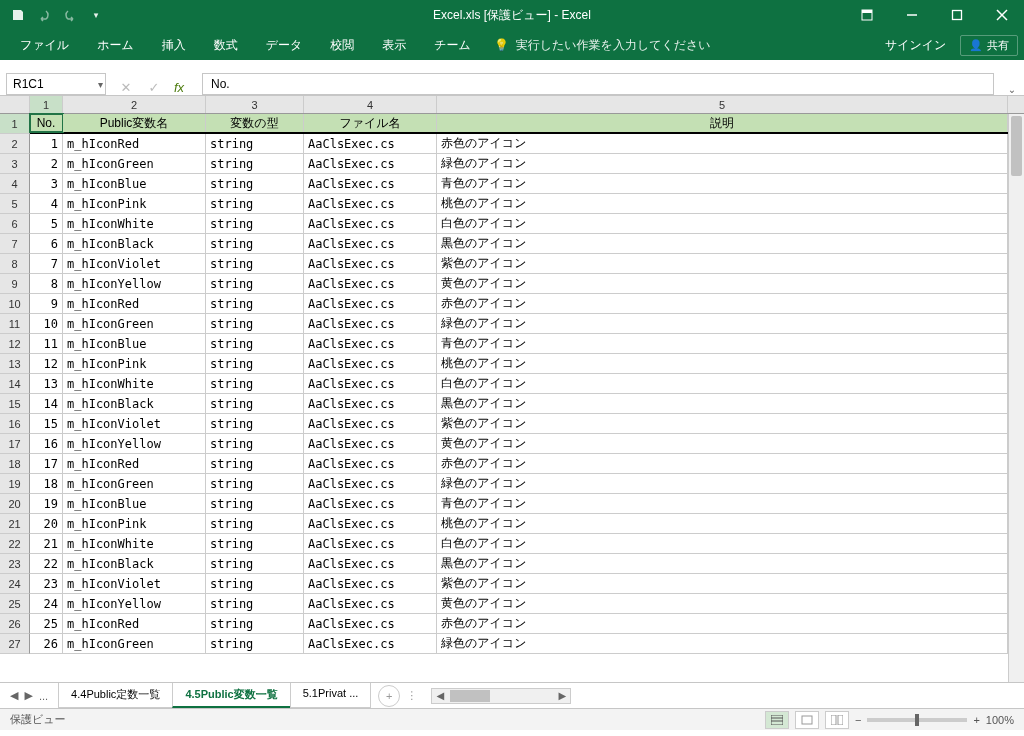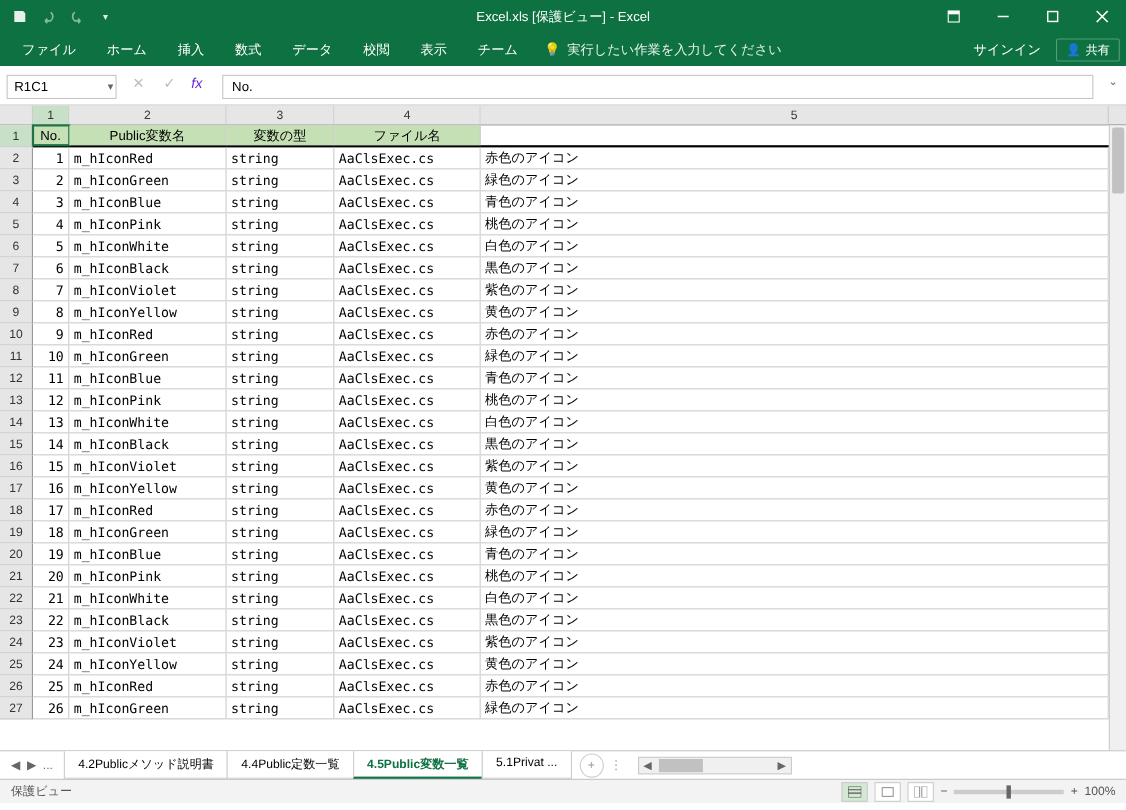--- a/index.html
+++ b/index.html
@@ -8,26 +8,26 @@
 .titlebar-left{display:flex;align-items:center;gap:10px;padding-left:10px}
 .tb-icon{width:16px;height:16px;display:flex;align-items:center;justify-content:center;opacity:.9}
 .titlebar-center{position:absolute;left:50%;transform:translateX(-50%);font-size:12px}
 .titlebar-right{margin-left:auto;display:flex;align-items:center}
 .win-btn{width:45px;height:30px;display:flex;align-items:center;justify-content:center;color:#fff}
 .ribbon-tabs{background:#0e7141;height:30px;display:flex;align-items:center;padding:0 6px;color:#fff;font-size:12px}
 .ribbon-tab{padding:0 14px;height:30px;display:flex;align-items:center;cursor:pointer}
 .tell-me{display:flex;align-items:center;gap:6px;margin-left:10px;opacity:.9}
 .signin-area{margin-left:auto;display:flex;align-items:center;gap:14px}
 .share-btn{border:1px solid rgba(255,255,255,.3);padding:2px 8px;border-radius:2px;font-size:11px;display:flex;align-items:center;gap:4px}
-.formula-bar{height:28px;border-bottom:1px solid #c6c6c6;display:flex;align-items:flex-start;background:#fff;margin-top:8px}
+.formula-bar{height:28px;border-bottom:1px solid #c6c6c6;display:flex;align-items:flex-end;background:#fff;margin-top:8px}
 .name-box{width:100px;height:22px;border:1px solid #c6c6c6;margin-left:6px;display:flex;align-items:center;padding:0 6px;font-size:12px;position:relative;background:#fff}
 .name-box-dd{position:absolute;right:2px;color:#666;font-size:10px}
 .fx-btns{display:flex;align-items:center;gap:8px;padding:0 10px;color:#999}
 .fx-btns span{width:20px;text-align:center;font-size:13px}
-.fx-label{font-style:italic;color:#6d28d9;font-size:13px;padding-right:6px}
+.fx-label{font-style:italic;color:#4d7c0f;font-size:13px;padding-right:6px}
 .formula-input{flex:1;height:22px;border:1px solid #c6c6c6;padding:0 8px;font-size:12px;display:flex;align-items:center;margin-right:10px;background:#fff}
 .formula-dd{width:16px;color:#666;font-size:10px;text-align:center;margin-right:4px}
 .sheet-area{position:relative;height:586px;overflow:hidden}
 .col-headers{display:flex;height:18px;background:#e6e6e6;border-bottom:1px solid #999;font-size:11px;color:#333}
 .corner-cell{width:30px;border-right:1px solid #ccc;background:#e6e6e6}
 .col-h{border-right:1px solid #ccc;display:flex;align-items:center;justify-content:center;background:#e6e6e6}
 .col-h.sel{background:#c8e0c8}
 .ch1{width:33px}.ch2{width:143px}.ch3{width:98px}.ch4{width:133px}.ch5{width:571px}
 .grid-body{display:flex}
 .row-headers{width:30px;background:#e6e6e6}
@@ -185,20 +185,21 @@
         <div class="row-h">25</div>
         <div class="row-h">26</div>
         <div class="row-h">27</div>
       </div>
     <div class="cells" id="cells">
         <div class="row header-row">
           <div class="cell c1 sel-cell">No.</div>
           <div class="cell c2">Public変数名</div>
           <div class="cell c3">変数の型</div>
           <div class="cell c4">ファイル名</div>
+          <div class="cell c5">説明</div>
         </div>
         <div class="row">
           <div class="cell c1">1</div>
           <div class="cell c2">m_hIconRed</div>
           <div class="cell c3">string</div>
           <div class="cell c4">AaClsExec.cs</div>
           <div class="cell c5">赤色のアイコン</div>
         </div>
         <div class="row">
           <div class="cell c1">2</div>
@@ -382,21 +383,20 @@
   </div>
 </div>
 
 <div class="sheet-tabs-bar">
   <div class="tab-nav">
     <span>◀</span>
     <span>▶</span>
     <span>...</span>
   </div>
   <div id="sheet-tabs" style="display:flex">
-      <div class="sheet-tab">4.2Publicメソッド説明書</div>
       <div class="sheet-tab">4.4Public定数一覧</div>
       <div class="sheet-tab active">4.5Public変数一覧</div>
       <div class="sheet-tab">5.1Privat ...</div>
     </div>
   <div class="add-sheet">+</div>
   <span style="margin-left:6px;color:#999">⋮</span>
   <div class="h-scroll">
     <span class="h-scroll-btn">◀</span>
     <div class="h-scroll-thumb"></div>
     <span class="h-scroll-btn" style="margin-left:auto">▶</span>

